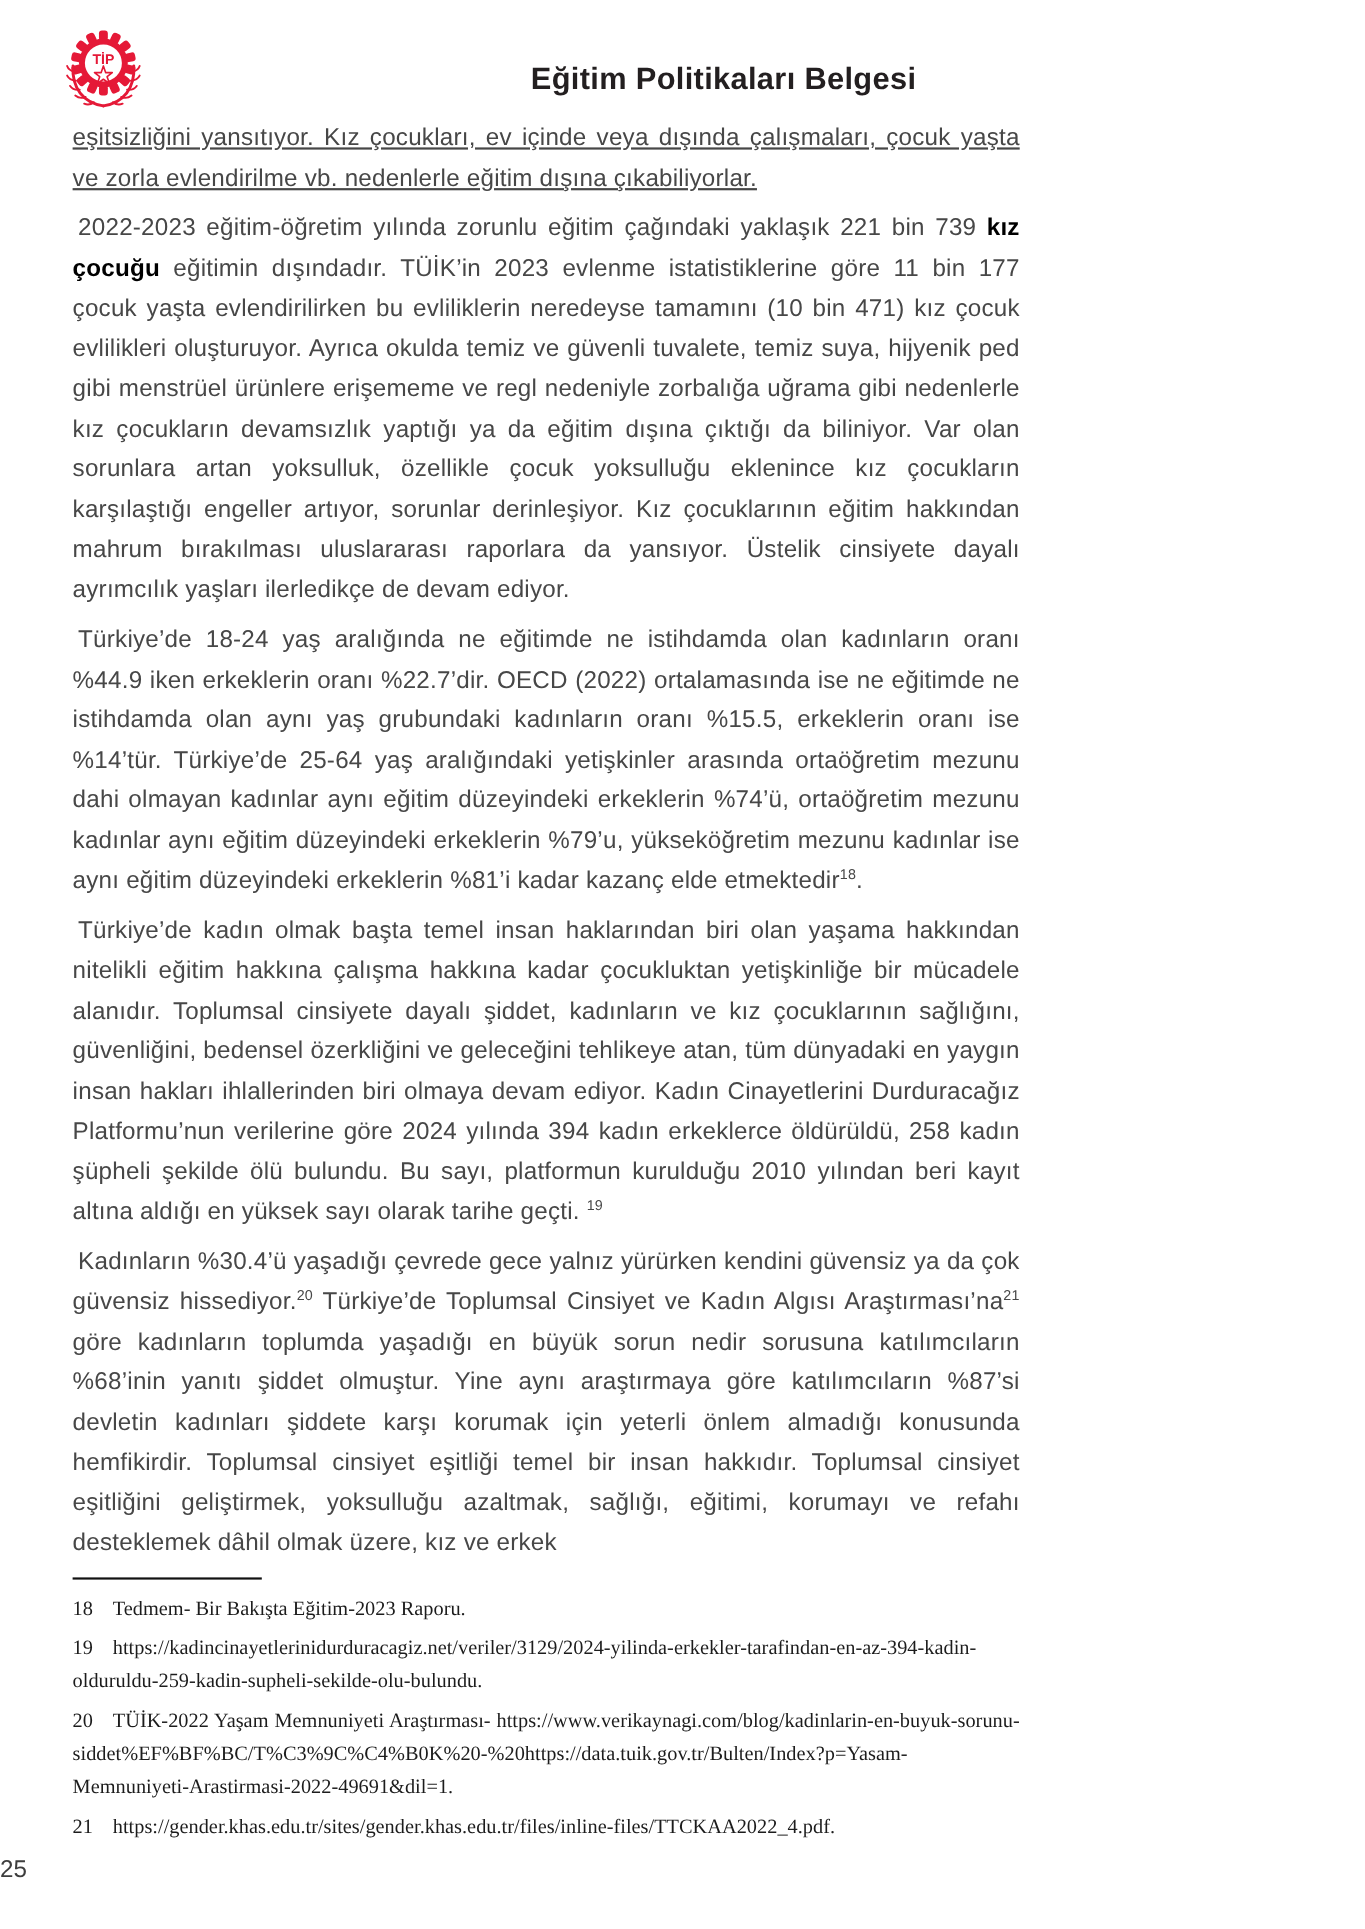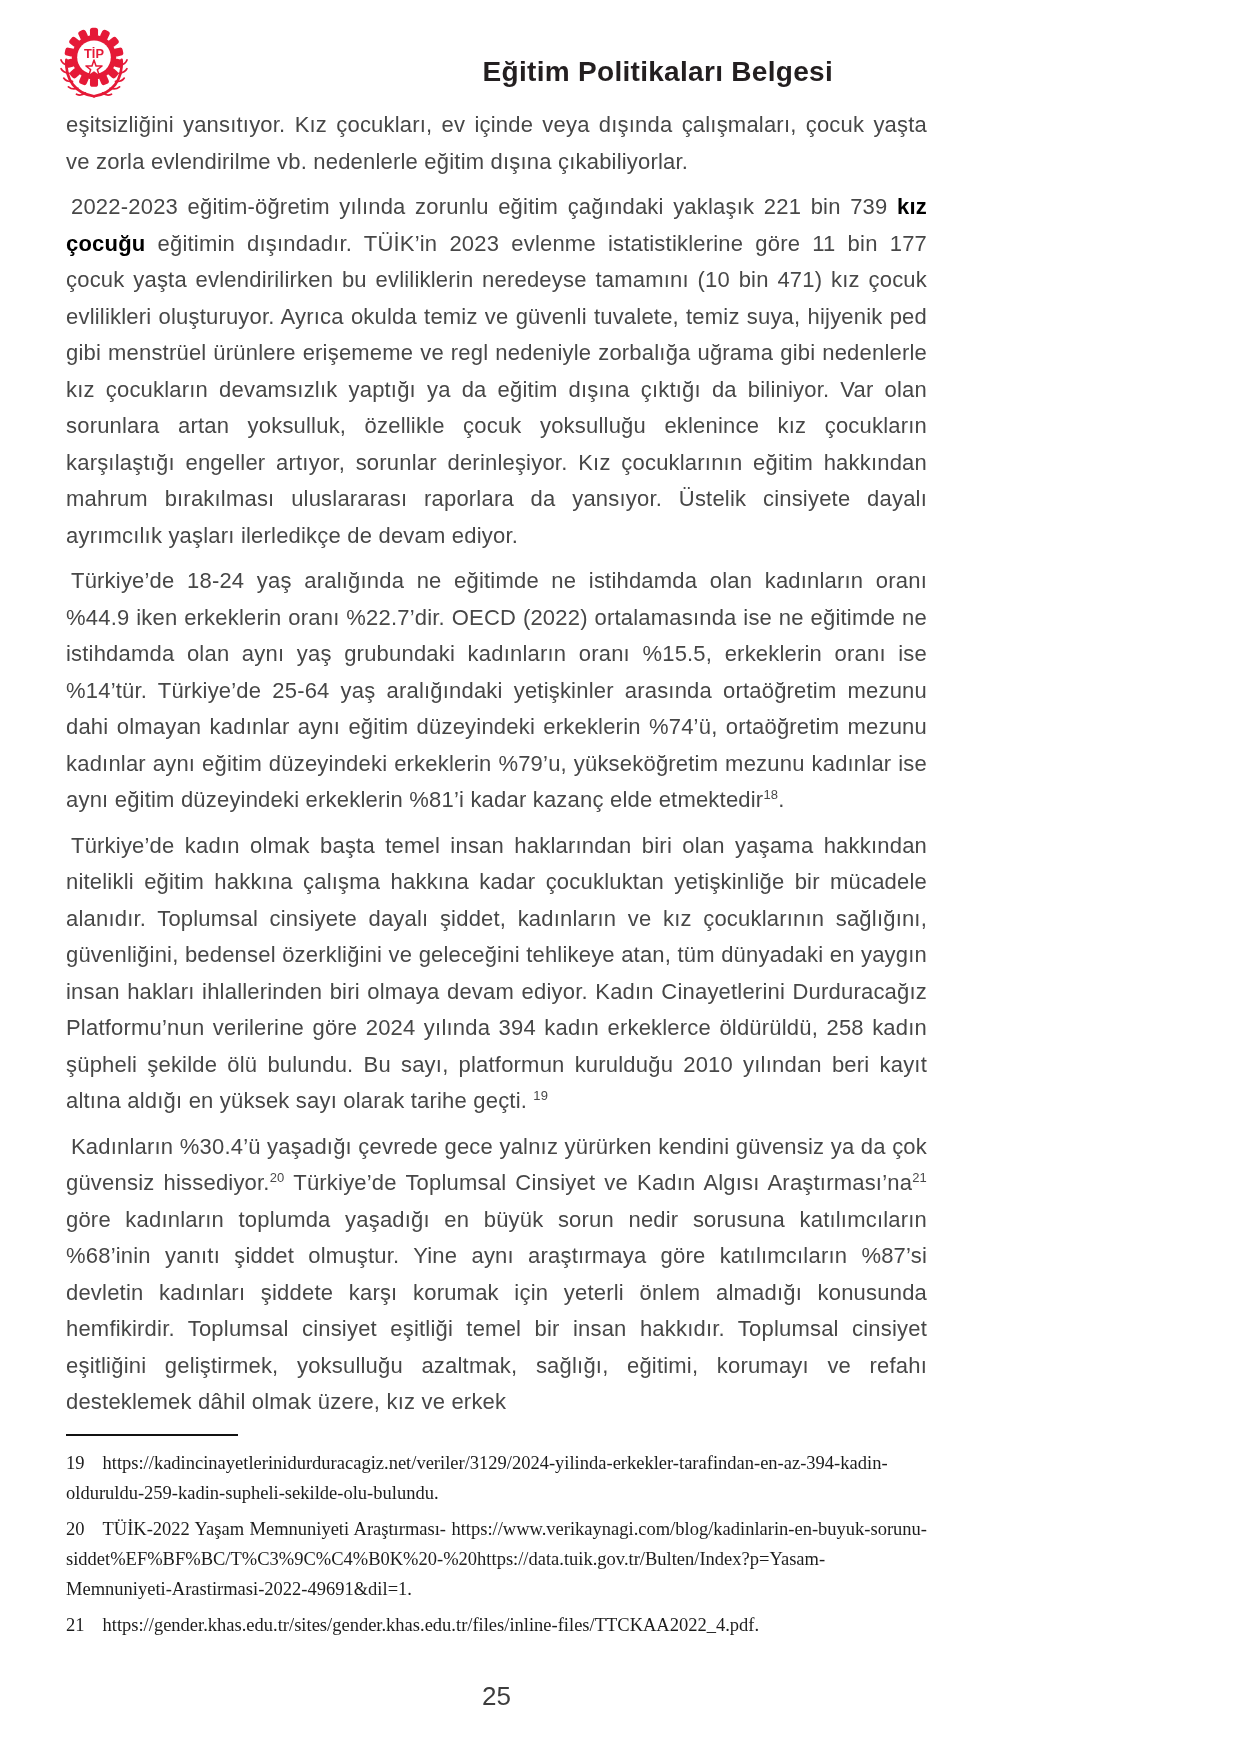--- a/index.html
+++ b/index.html
@@ -34,21 +34,21 @@
   }
   .body-para{
     margin:0 0 9px 0;
     text-align:justify;
     font-size:22px;
     line-height:36.5px;
     color:#474747;
     letter-spacing:0.2px;
     text-indent:5px;
   }
-  .body-para:first-child{text-indent:0;}
+  .body-para:first-child{text-indent:0;text-decoration:underline;}
   .body-para b{color:#000000;}
   .body-para sup{
     font-size:13px;
     line-height:0;
     vertical-align:super;
   }
   
   .footnotes{
     position:absolute;
     left:66px; right:66px; top:1434px;
@@ -65,22 +65,22 @@
     text-align:justify;
     line-height:30px;
     margin-bottom:6px;
     overflow-wrap:anywhere;
   }
   .fn-num{padding-right:18px;}
   
   .page-number{
     position:absolute;
     left:0; right:0; bottom:42px;
-    text-align:center;
-    font-size:26px;
+    text-align:left;
+    font-size:22px;
     color:#3d3d3d;
   }
 </style>
 </head>
 <body>
 
 <div class="page">
 
   <div class="logo">
     <svg viewBox="0 0 110 118" width="74" height="80">
@@ -134,20 +134,21 @@
       <p class="body-para"><span>eşitsizliğini yansıtıyor. Kız çocukları, ev içinde veya dışında çalışmaları, çocuk yaşta ve zorla evlendirilme vb. nedenlerle eğitim dışına çıkabiliyorlar.</span></p>
       <p class="body-para"><span>2022-2023 eğitim-öğretim yılında zorunlu eğitim çağındaki yaklaşık 221 bin 739 </span><b>kız çocuğu</b><span> eğitimin dışındadır. TÜİK’in 2023 evlenme istatistiklerine göre 11 bin 177 çocuk yaşta evlendirilirken bu evliliklerin neredeyse tamamını (10 bin 471) kız çocuk evlilikleri oluşturuyor. Ayrıca okulda temiz ve güvenli tuvalete, temiz suya, hijyenik ped gibi menstrüel ürünlere erişememe ve regl nedeniyle zorbalığa uğrama gibi nedenlerle kız çocukların devamsızlık yaptığı ya da eğitim dışına çıktığı da biliniyor. Var olan sorunlara artan yoksulluk, özellikle çocuk yoksulluğu eklenince kız çocukların karşılaştığı engeller artıyor, sorunlar derinleşiyor. Kız çocuklarının eğitim hakkından mahrum bırakılması uluslararası raporlara da yansıyor. Üstelik cinsiyete dayalı ayrımcılık yaşları ilerledikçe de devam ediyor.</span></p>
       <p class="body-para"><span>Türkiye’de 18-24 yaş aralığında ne eğitimde ne istihdamda olan kadınların oranı %44.9 iken erkeklerin oranı %22.7’dir. OECD (2022) ortalamasında ise ne eğitimde ne istihdamda olan aynı yaş grubundaki kadınların oranı %15.5, erkeklerin oranı ise %14’tür. Türkiye’de 25-64 yaş aralığındaki yetişkinler arasında ortaöğretim mezunu dahi olmayan kadınlar aynı eğitim düzeyindeki erkeklerin %74’ü, ortaöğretim mezunu kadınlar aynı eğitim düzeyindeki erkeklerin %79’u, yükseköğretim mezunu kadınlar ise aynı eğitim düzeyindeki erkeklerin %81’i kadar kazanç elde etmektedir</span><sup>18</sup><span>.</span></p>
       <p class="body-para"><span>Türkiye’de kadın olmak başta temel insan haklarından biri olan yaşama hakkından nitelikli eğitim hakkına çalışma hakkına kadar çocukluktan yetişkinliğe bir mücadele alanıdır. Toplumsal cinsiyete dayalı şiddet, kadınların ve kız çocuklarının sağlığını, güvenliğini, bedensel özerkliğini ve geleceğini tehlikeye atan, tüm dünyadaki en yaygın insan hakları ihlallerinden biri olmaya devam ediyor. Kadın Cinayetlerini Durduracağız Platformu’nun verilerine göre 2024 yılında 394 kadın erkeklerce öldürüldü, 258 kadın şüpheli şekilde ölü bulundu. Bu sayı, platformun kurulduğu 2010 yılından beri kayıt altına aldığı en yüksek sayı olarak tarihe geçti. </span><sup>19</sup></p>
       <p class="body-para"><span>Kadınların %30.4’ü yaşadığı çevrede gece yalnız yürürken kendini güvensiz ya da çok güvensiz hissediyor.</span><sup>20</sup><span> Türkiye’de Toplumsal Cinsiyet ve Kadın Algısı Araştırması’na</span><sup>21</sup><span> göre kadınların toplumda yaşadığı en büyük sorun nedir sorusuna katılımcıların %68’inin yanıtı şiddet olmuştur.  Yine aynı araştırmaya göre katılımcıların %87’si devletin kadınları şiddete karşı korumak için yeterli önlem almadığı konusunda hemfikirdir. Toplumsal cinsiyet eşitliği temel bir insan hakkıdır. Toplumsal cinsiyet eşitliğini geliştirmek, yoksulluğu azaltmak, sağlığı, eğitimi, korumayı ve refahı desteklemek dâhil olmak üzere, kız ve erkek</span></p>
     </div>
 
   <div class="footnotes">
     <div class="fn-rule"></div>
     <div>
+        <div class="footnote"><span class="fn-num">18</span><span class="fn-text">Tedmem- Bir Bakışta Eğitim-2023 Raporu.</span></div>
         <div class="footnote"><span class="fn-num">19</span><span class="fn-text">https://kadincinayetlerinidurduracagiz.net/veriler/3129/2024-yilinda-erkekler-tarafindan-en-az-394-kadin-olduruldu-259-kadin-supheli-sekilde-olu-bulundu.</span></div>
         <div class="footnote"><span class="fn-num">20</span><span class="fn-text">TÜİK-2022 Yaşam Memnuniyeti Araştırması- https://www.verikaynagi.com/blog/kadinlarin-en-buyuk-sorunu-siddet%EF%BF%BC/T%C3%9C%C4%B0K%20-%20https://data.tuik.gov.tr/Bulten/Index?p=Yasam-Memnuniyeti-Arastirmasi-2022-49691&amp;dil=1.</span></div>
         <div class="footnote"><span class="fn-num">21</span><span class="fn-text">https://gender.khas.edu.tr/sites/gender.khas.edu.tr/files/inline-files/TTCKAA2022_4.pdf.</span></div>
       </div>
   </div>
 
   <div class="page-number">25</div>
 
 </div>
 

